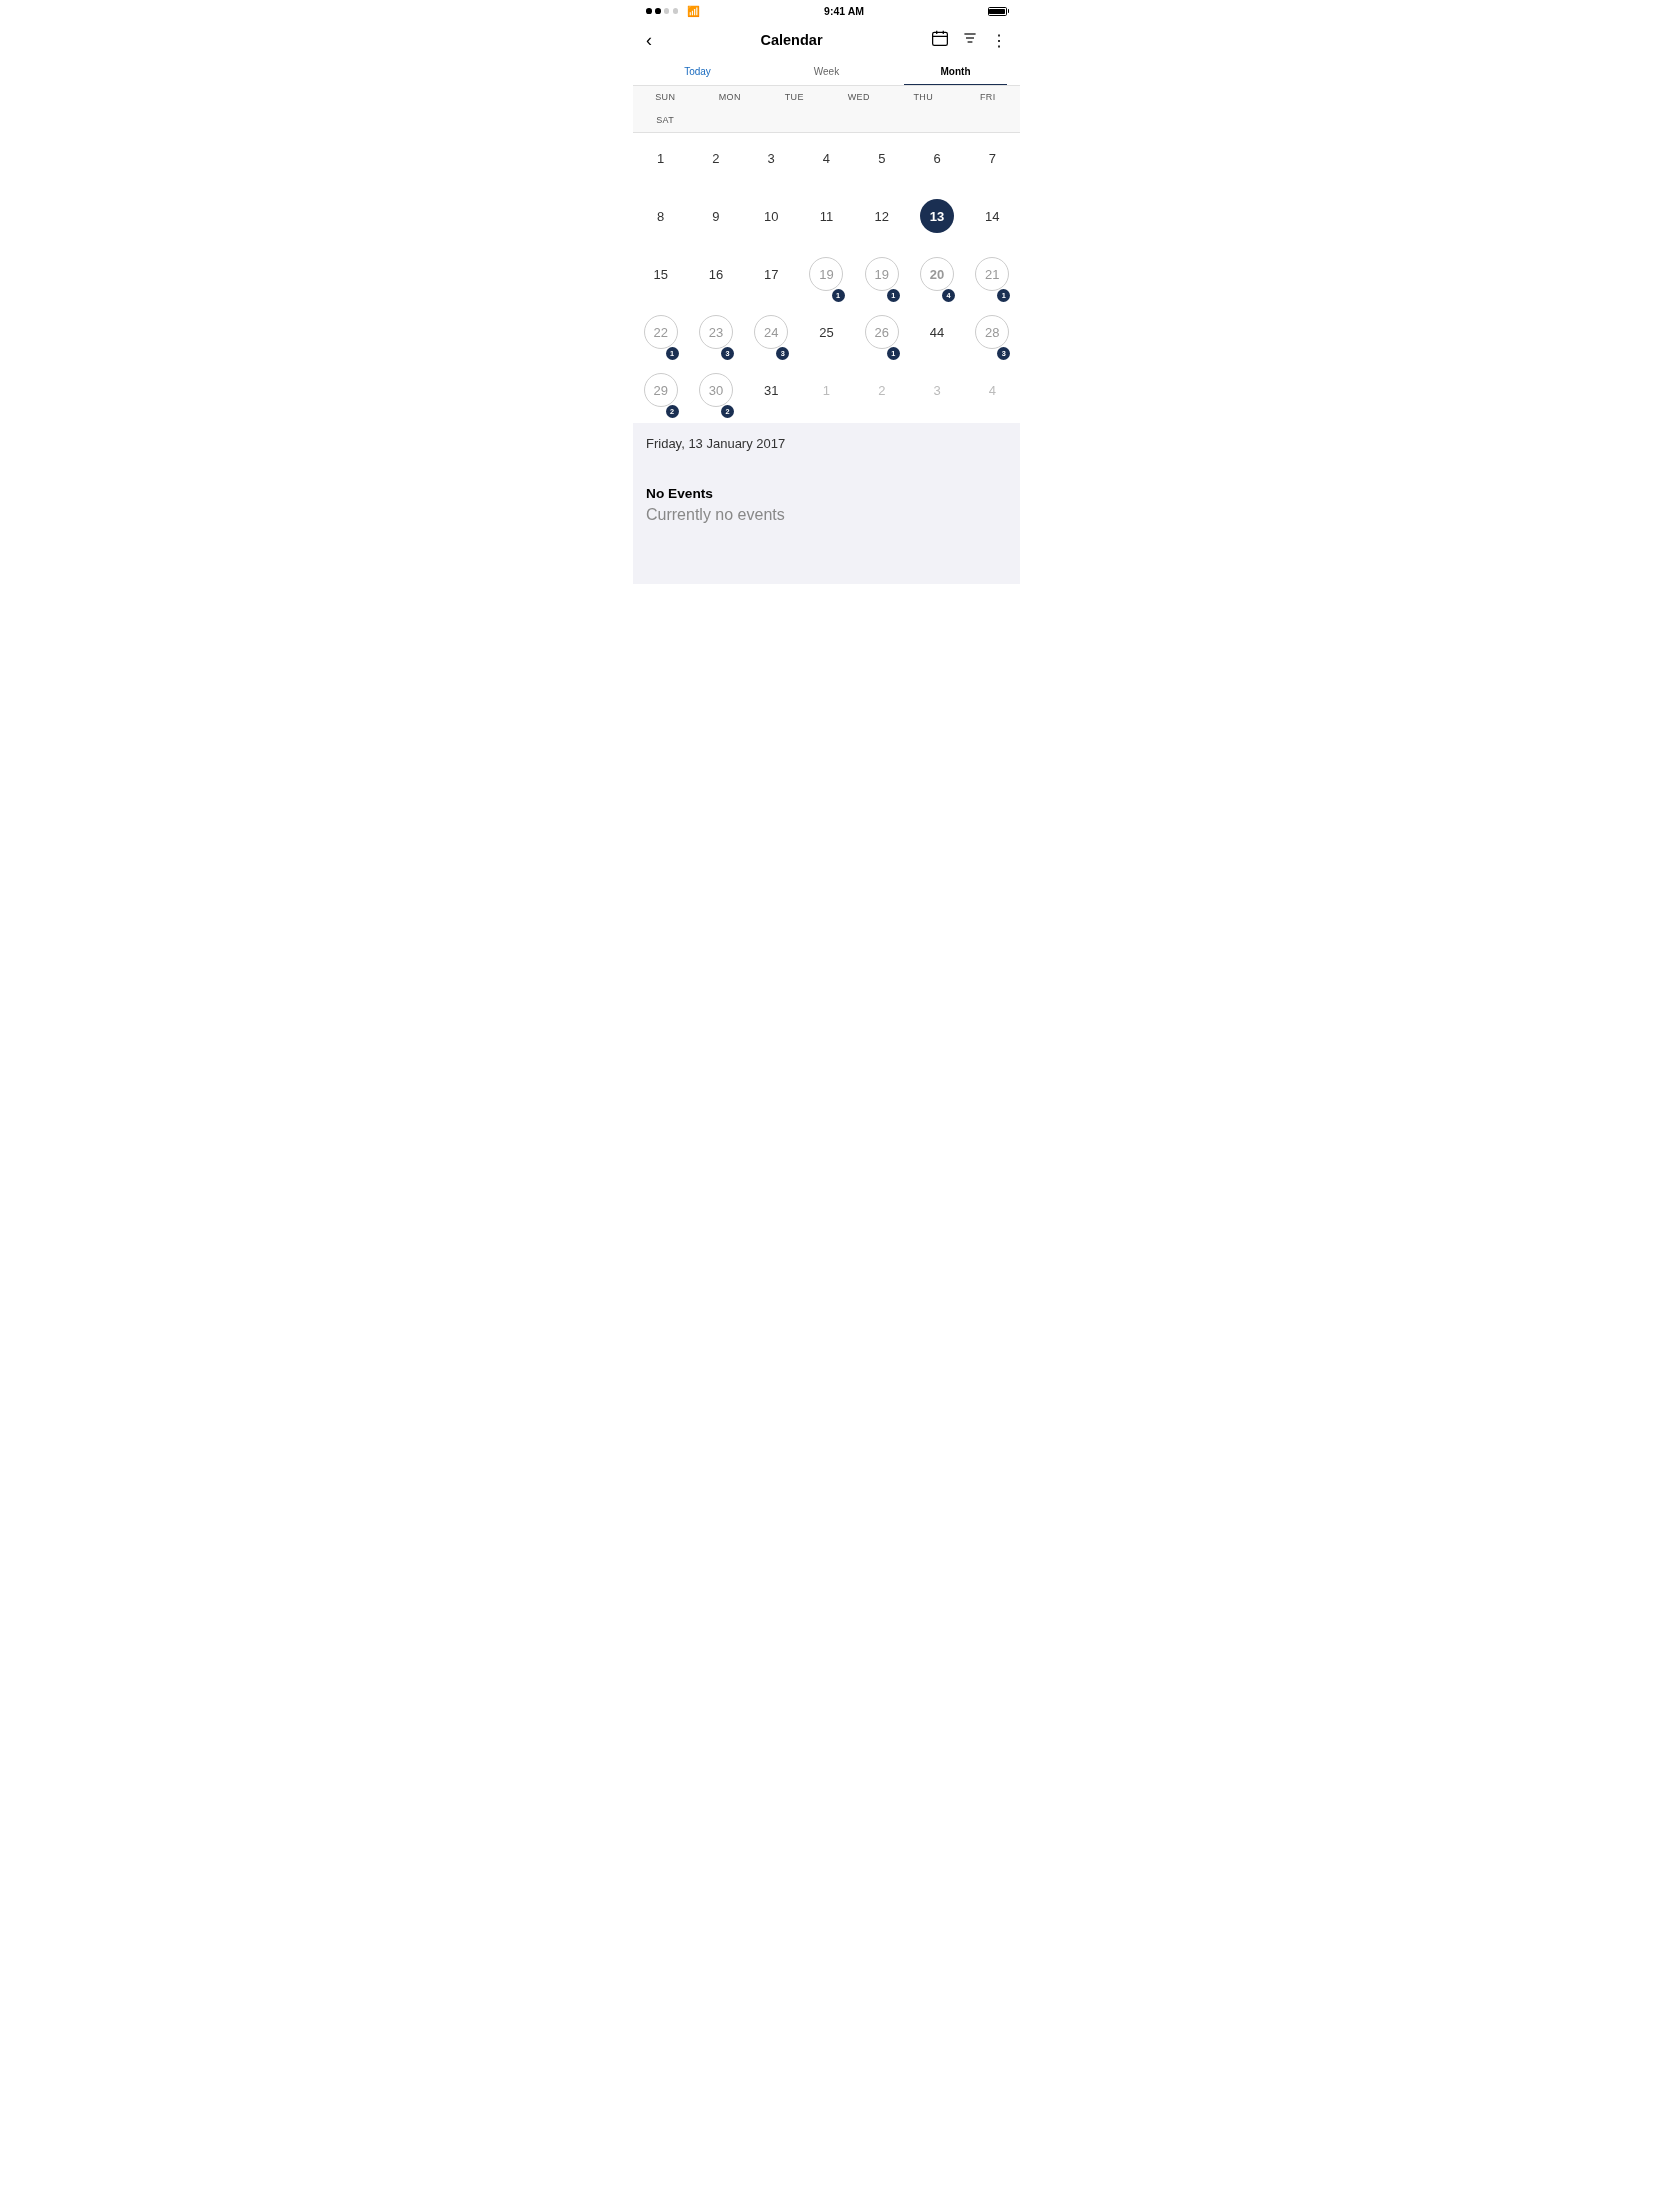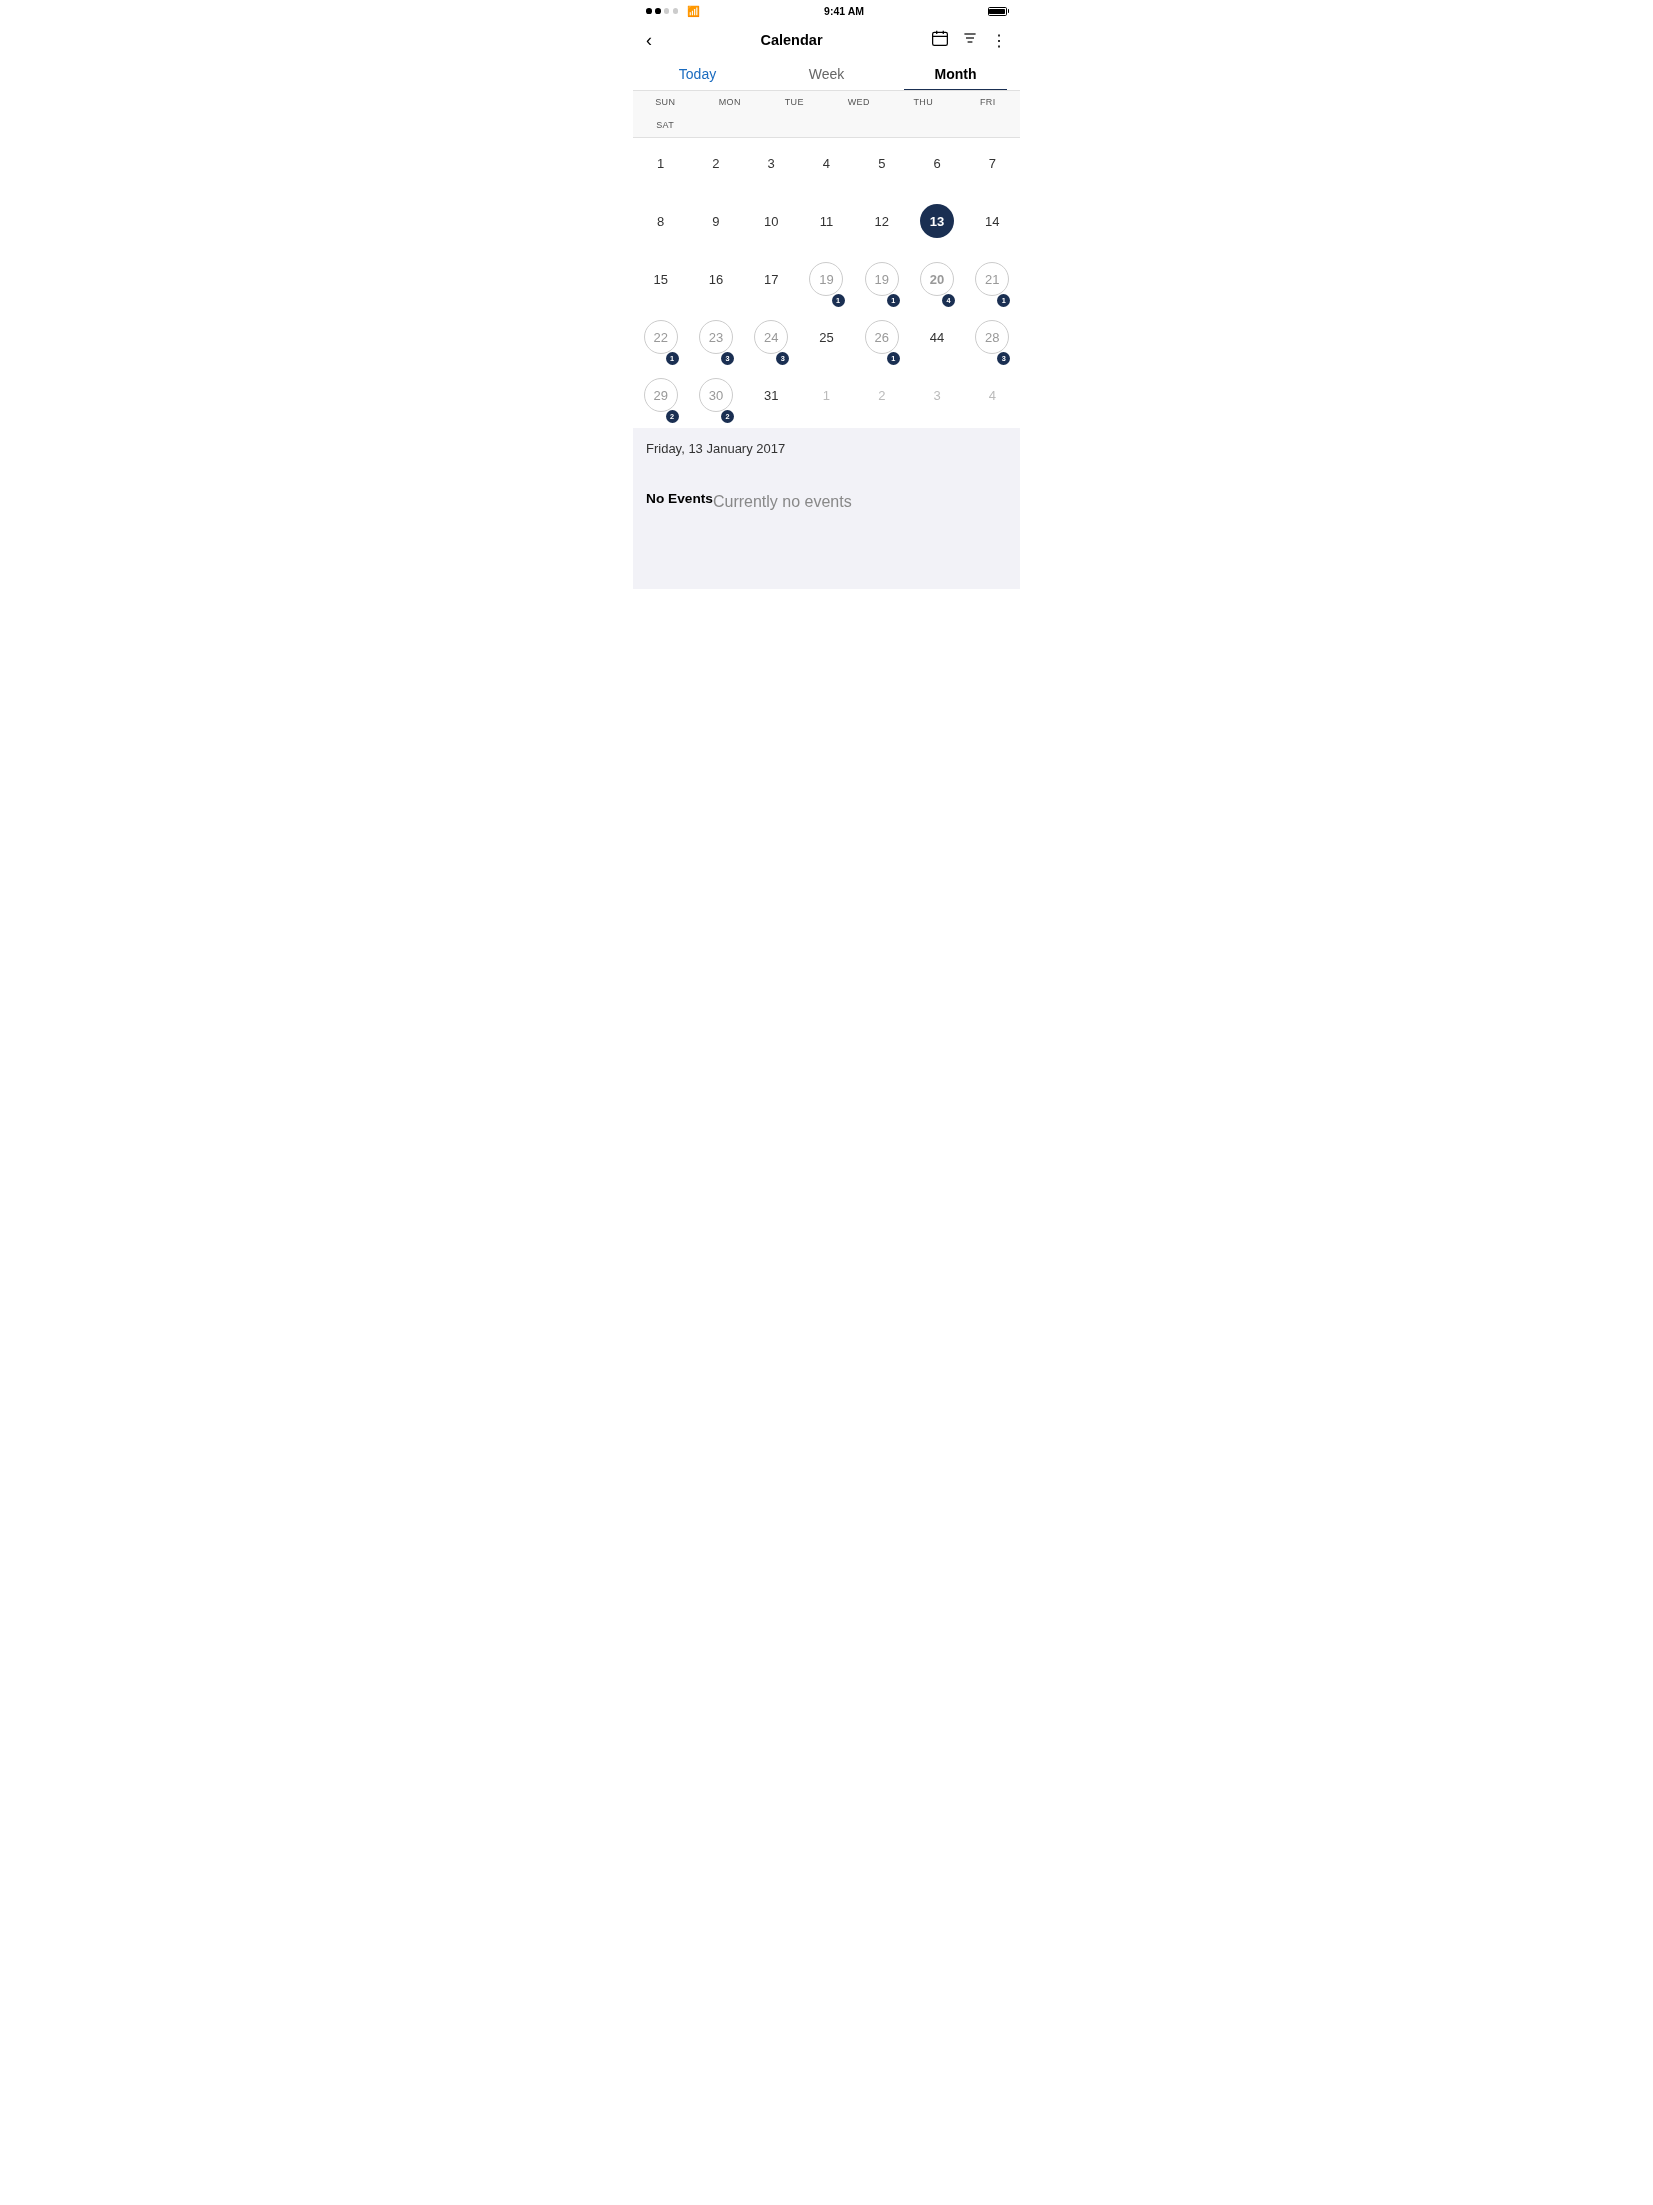--- a/index.html
+++ b/index.html
@@ -58,21 +58,21 @@
     
     .view-tabs {
       display: flex;
       border-bottom: 0.8px solid #e0e0e0;
       background: #fff;
     }
     .view-tab {
       flex: 1;
       text-align: center;
       padding: 8px 0;
-      font-size: 14px;
+      font-size: 10px;
       color: #666;
       cursor: pointer;
       position: relative;
     }
     .view-tab.active {
       font-weight: 700;
       color: #000;
     }
     .view-tab.active::after {
       content: '';
@@ -161,22 +161,22 @@
       min-height: 161px;
       padding: 13px;
     }
     .event-date-header {
       font-size: 13px;
       color: #333;
       margin-bottom: 19.4px;
     }
     .no-events-container {
       display: flex;
-      flex-direction: row;
-      align-items: flex-end;
+      flex-direction: column;
+      align-items: flex-start;
       padding: 16px 0;
     }
     .no-events-title {
       font-size: 13.7px;
       font-weight: 600;
       color: #000;
       margin-bottom: 4.8px;
     }
     .no-events-subtitle {
       font-size: 16px;

